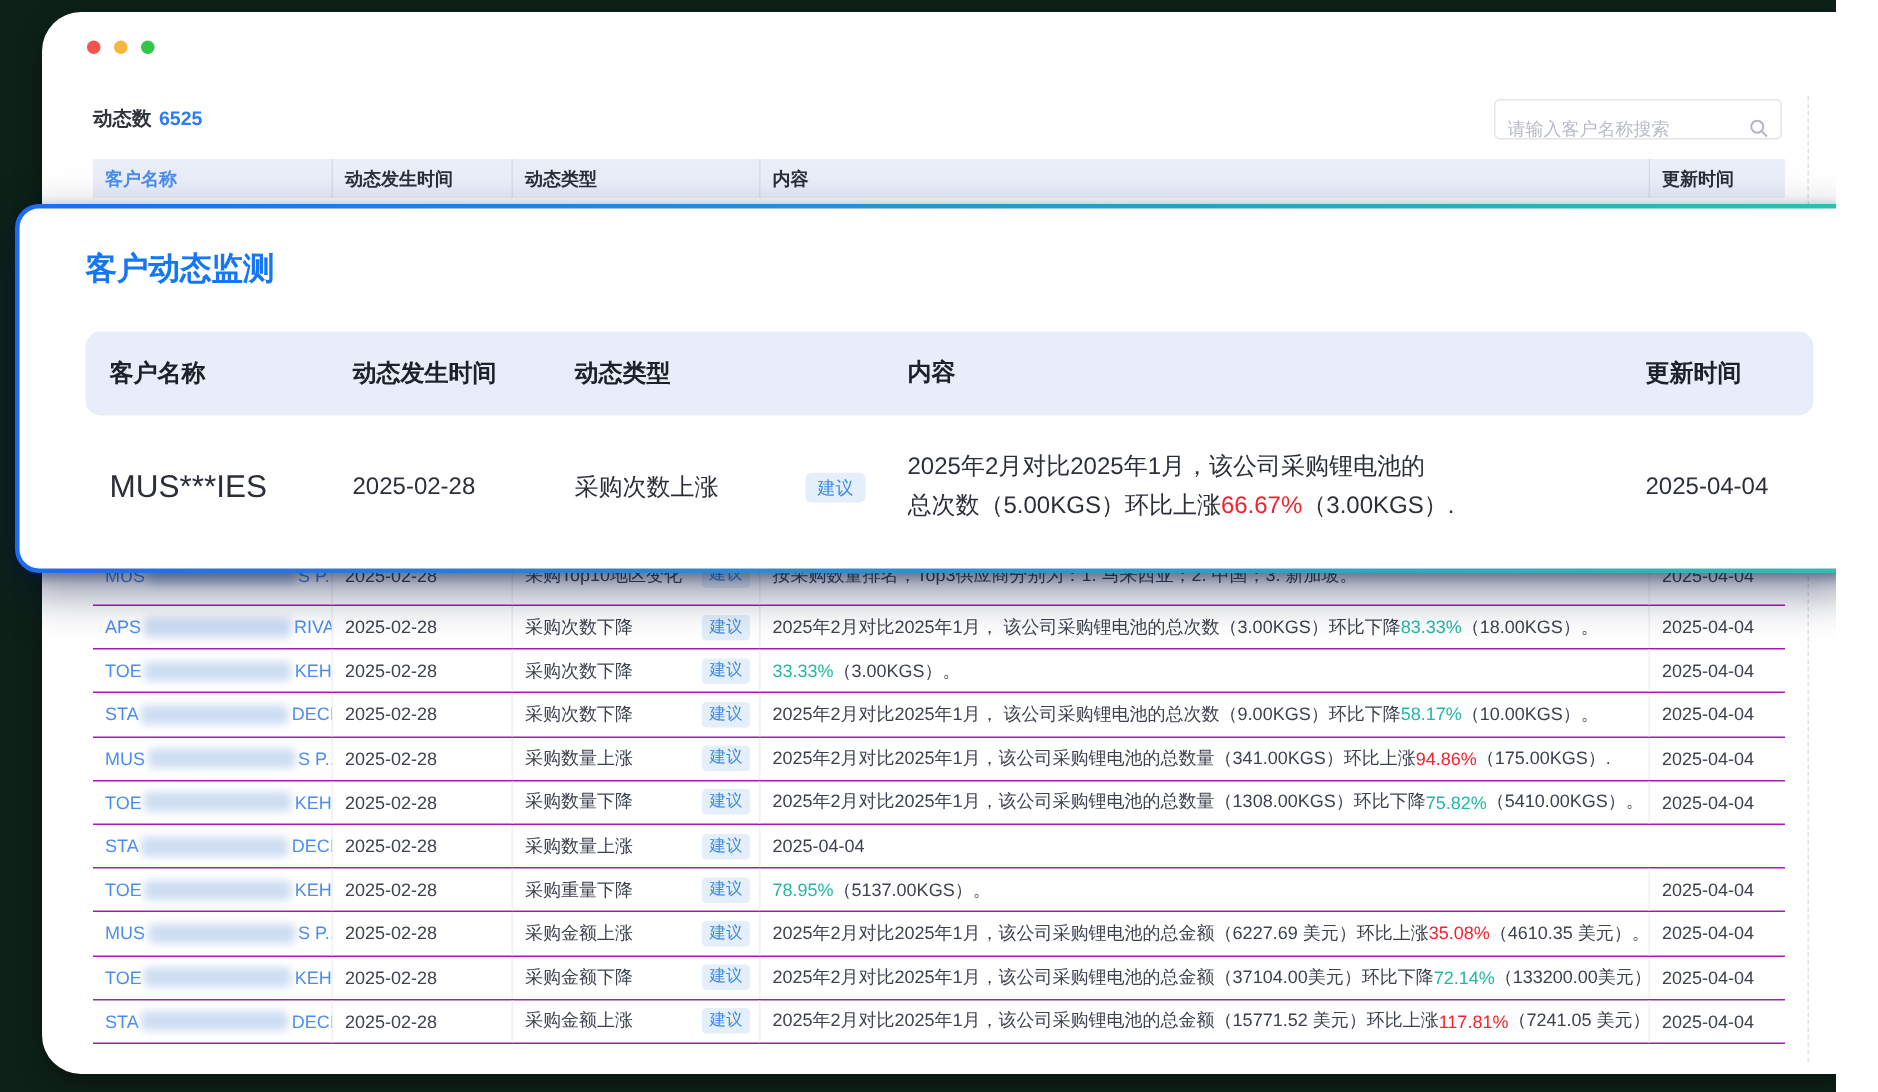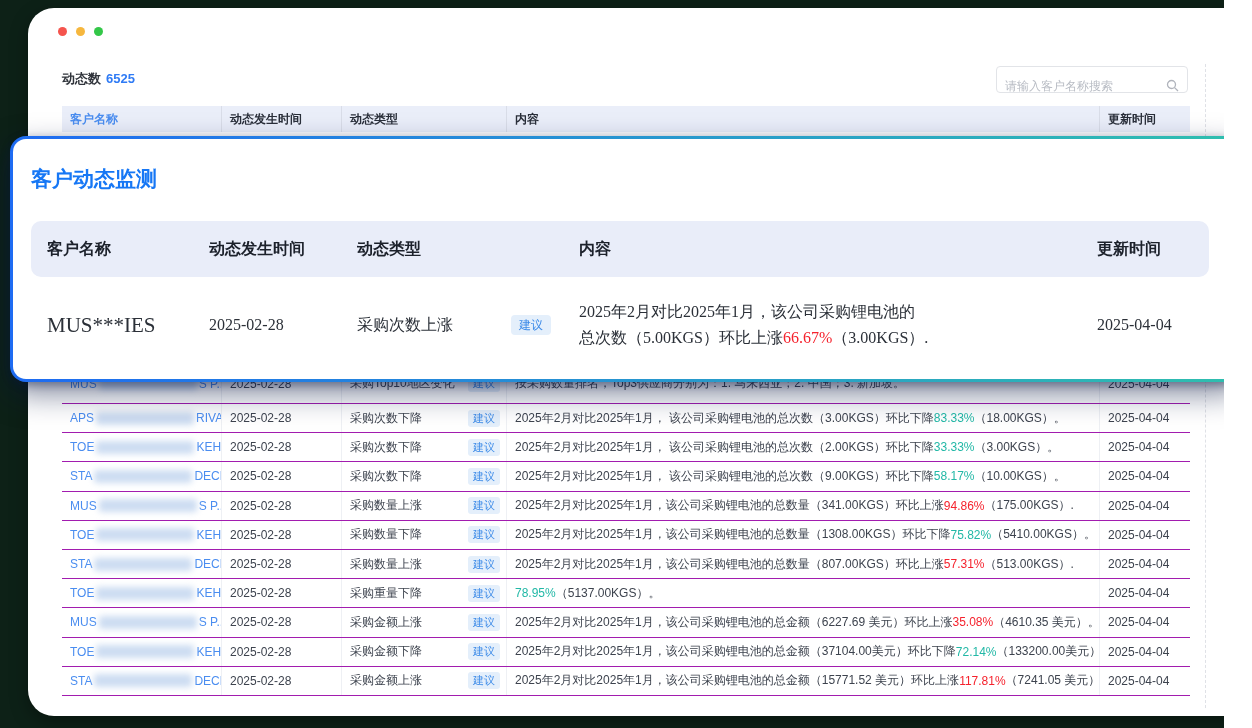--- a/index.html
+++ b/index.html
@@ -47,21 +47,21 @@
            padding:3px 5px; border-radius:3px; flex:none; }
   .pct[data-trend="up"]   { color:#f5222d; }
   .pct[data-trend="down"] { color:#22b8a6; }
   .dashline { position:absolute; left:1177px; top:56px; height:644px; border-left:1px dashed #dfe1e6; }
 
   
   .overlay { position:absolute; left:10px; top:136px; width:1232px; height:246px;
              border-radius:16px; padding:3px;
              background:linear-gradient(90deg,#1e6bf2 0%,#2fbfae 100%);
              box-shadow:0 12px 30px rgba(8,22,64,.5), 0 3px 8px rgba(8,22,64,.35); }
-  .ov-inner { width:100%; height:100%; background:#fff; border-radius:13px; padding:26px 30px 0 18px;font-family:Liberation Serif, serif; }
+  .ov-inner { width:100%; height:100%; background:#fff; border-radius:13px; padding:26px 30px 0 44px; }
   .ov-title { font-size:21px; font-weight:700; color:#1677f5; height:30px; margin-bottom:26px; }
   .ov-head { display:flex; align-items:center; height:56px; background:#e9edf9; border-radius:10px;
              padding:0 16px; font-size:16px; font-weight:700; color:#1c212b; }
   .ov-row  { display:flex; align-items:center; height:96px; padding:0 16px; font-size:16px; color:#2b3038; }
   .ov-c { overflow:hidden; }
   .ov-c.n { width:162px; }
   .ov-c.d { width:148px; }
   .ov-c.t { width:222px; display:flex; align-items:center; justify-content:space-between; padding-right:28px; }
   .ov-c.cnt { flex:1; line-height:26px; }
   .ov-c.u { width:96px; }
@@ -146,21 +146,20 @@
       <span>TOE</span>
       <span class="blur"></span>
       <span>KEH...</span>
     </div>
     <div class="c date">2025-02-28</div>
     <div class="c type">
       <span>采购次数下降</span>
       <span class="badge">建议</span>
     </div>
     <div class="c content">
-      <span>2025年2月对比2025年1月， 该公司采购锂电池的总次数（2.00KGS）环比下降</span>
               <span class="pct" data-trend="down">33.33%</span>
               <span>（3.00KGS）。</span>
     </div>
     <div class="c update">2025-04-04</div>
   </div>
 
   <div class="trow">
     <div class="c name">
       <span>STA</span>
       <span class="blur"></span>
@@ -220,25 +219,20 @@
   <div class="trow">
     <div class="c name">
       <span>STA</span>
       <span class="blur"></span>
       <span>DECK...</span>
     </div>
     <div class="c date">2025-02-28</div>
     <div class="c type">
       <span>采购数量上涨</span>
       <span class="badge">建议</span>
-    </div>
-    <div class="c content">
-      <span>2025年2月对比2025年1月，该公司采购锂电池的总数量（807.00KGS）环比上涨</span>
-              <span class="pct" data-trend="up">57.31%</span>
-              <span>（513.00KGS）.</span>
     </div>
     <div class="c update">2025-04-04</div>
   </div>
 
   <div class="trow">
     <div class="c name">
       <span>TOE</span>
       <span class="blur"></span>
       <span>KEH...</span>
     </div>

